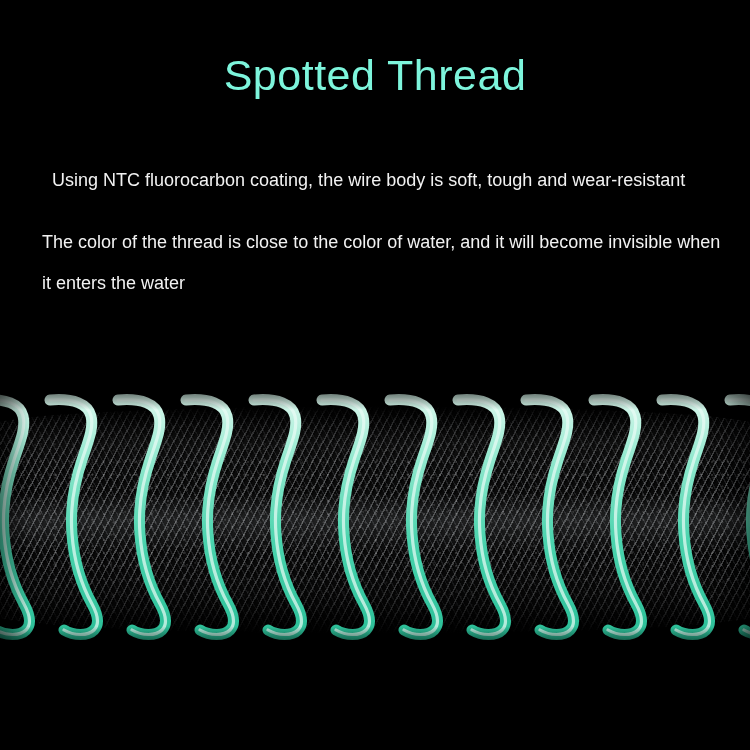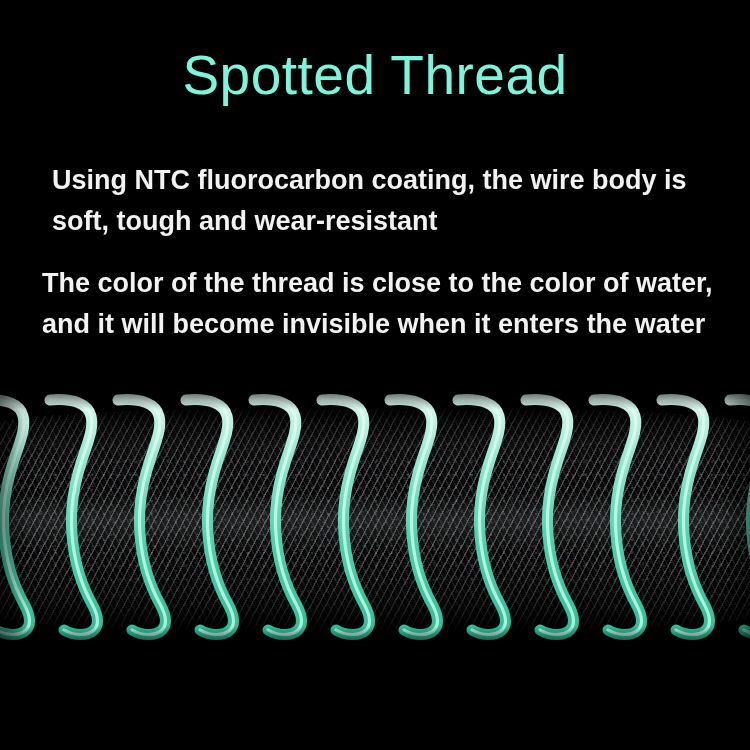--- a/index.html
+++ b/index.html
@@ -20,39 +20,39 @@
   }
 
   
   #product-title {
     position: absolute;
     left: 0;
     top: 38px;
     width: 750px;
     text-align: center;
     color: #7df5dc;
-    font-size: 55px;
+    font-size: 43px;
     font-weight: 400;
     letter-spacing: 0.5px;
     line-height: 74px;
     white-space: nowrap;
   }
 
   
   #description {
     position: absolute;
     left: 0;
     top: 160px;
     width: 750px;
   }
 
   .desc-para {
     color: #f2f2f2;
-    font-size: 27px;
-    font-weight: 700;
+    font-size: 18px;
+    font-weight: 400;
     line-height: 41px;
   }
 
   #desc-para-1 {
     padding-left: 52px;
     padding-right: 46px;
   }
 
   #desc-para-2 {
     padding-left: 42px;

